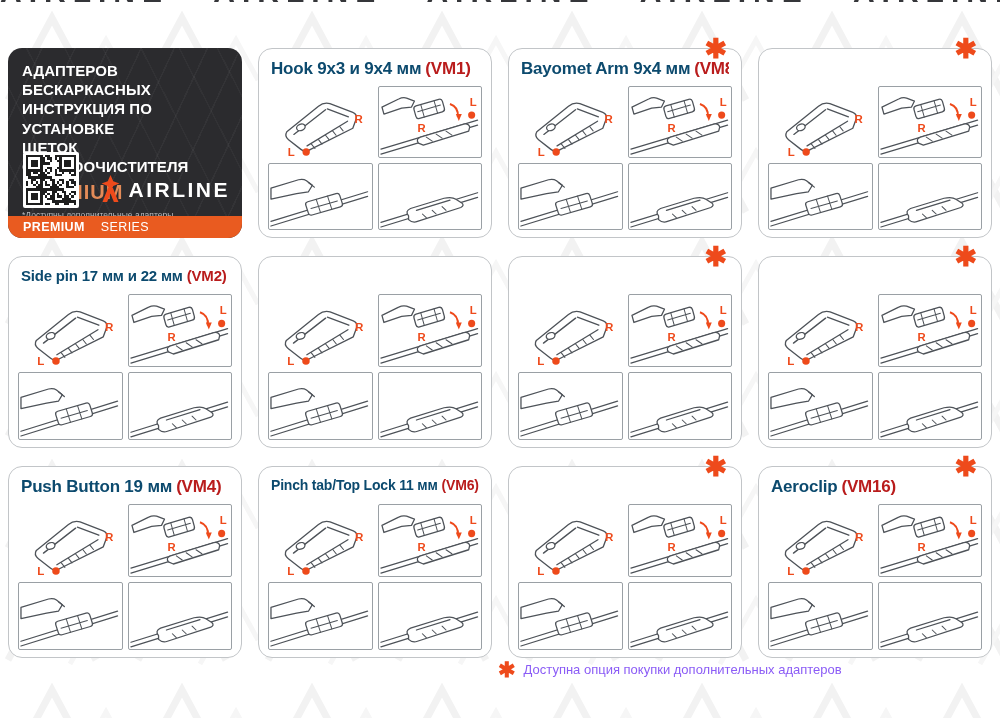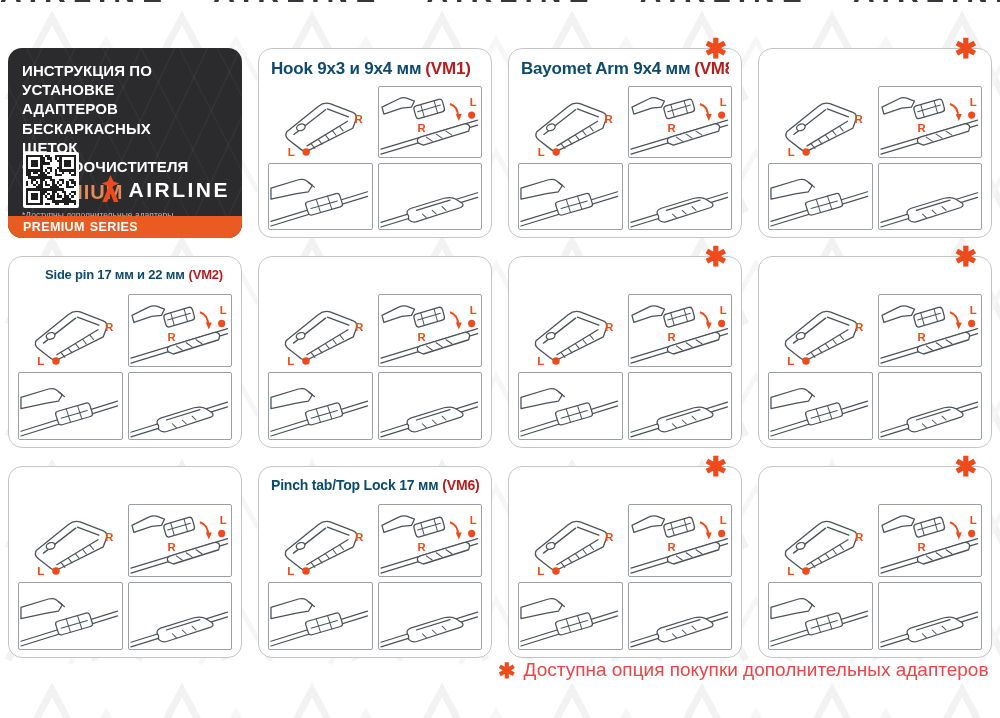--- a/index.html
+++ b/index.html
@@ -42,25 +42,25 @@
         border-radius:2px;padding:3px;box-sizing:border-box;}
   .hc-qr svg{width:100%;height:100%;display:block;}
   .hc-logo{position:absolute;right:12px;top:127px;display:flex;align-items:flex-end;gap:5px;}
   .logo-star{width:27px;height:27px;display:inline-block;}
   .logo-star svg{width:100%;height:100%;display:block;}
   .logo-text{color:#fff;font-weight:bold;font-size:21px;letter-spacing:2.5px;}
   .hc-strip{position:absolute;left:0;right:0;bottom:0;height:22px;background:#e95b20;
         color:#fff;font-size:12.5px;display:flex;align-items:center;padding-left:15px;
         letter-spacing:0.4px;}
   .hc-strip b{font-weight:bold;}
-  .hc-strip span{font-weight:bold;margin-left:5px;}
+  .hc-strip span{font-weight:normal;margin-left:16px;}
   
   .footnote{position:absolute;left:498px;top:659px;z-index:1;display:flex;align-items:center;gap:8px;}
   .fn-star{color:#ee4a1b;font-size:21px;font-weight:bold;line-height:1;}
-  .fn-text{font-size:19px;color:#ef4444;}
+  .fn-text{font-size:13px;color:#8b5cf6;}
 </style>
 </head>
 <body>
 
 <div class="page">
 
   <svg class="watermark" width="1000" height="718">
     <defs>
       <pattern id="wm" width="130" height="112" patternUnits="userSpaceOnUse">
         <path d="M8 100 L52 18 L96 100" fill="none" stroke="#f2f2f2" stroke-width="7"></path>
@@ -71,22 +71,22 @@
   </svg>
 
   <div class="top-clip">
     <span class="top-clip-text">AIRLINE  AIRLINE  AIRLINE  AIRLINE  AIRLINE  AIRLINE  AIRLINE  AIRLINE  AIRLINE  </span>
   </div>
 
   <div class="grid">
 
     <section class="card dark">
       <div class="hc-title">
+        <div>АДАПТЕРОВ БЕСКАРКАСНЫХ</div>
         <div>ИНСТРУКЦИЯ ПО УСТАНОВКЕ</div>
-        <div>АДАПТЕРОВ БЕСКАРКАСНЫХ</div>
         <div>ЩЕТОК СТЕКЛООЧИСТИТЕЛЯ</div>
       </div>
       <div class="hc-premium">PREMIUM</div>
       <div class="hc-note">
         <div>*Доступны дополнительные адаптеры.</div>
         <div>Сканируйте QR-код для подробностей</div>
       </div>
       <div class="hc-qr">
           <svg viewBox="0 0 21 21" shape-rendering="crispEdges" fill="#1e1e1e">
             <rect x="8" y="0" width="1" height="1"></rect>
@@ -459,21 +459,21 @@
       <path d="M38 50 l34 -11" fill="none"></path>
       <path d="M44 54 l4 4 M54 50 l4 4 M64 46 l4 4" fill="none" stroke-width="1.1"></path>
     </g>
   </svg>
           </div>
       </div>
     </section>
 
     <section class="card">
 
-      <h3 class="card-title" style="font-size: 13px; margin-left: 24px;"><span class="tn">Side pin 17 мм и 22 мм</span><span class="tc">(VM2)</span></h3>
+      <h3 class="card-title" style="font-size: 15px;"><span class="tn">Side pin 17 мм и 22 мм</span><span class="tc">(VM2)</span></h3>
       <div class="panels">
         <div class="panel nb">
             <svg viewBox="0 0 104 82" preserveAspectRatio="xMidYMid meet">
     <g fill="#fff" stroke="#4E5359" stroke-width="1.5" stroke-linejoin="round" stroke-linecap="round">
       <path d="M14 52 L50 23 q6 -5 13 -3 l26 10 q5 2 4 7 l-4 11 L41 72 q-6 4 -11 0 L16 61 q-5 -4 -2 -9 z"></path>
       <path d="M22 55 L58 27" fill="none"></path>
       <path d="M60 26 l24 9" fill="none"></path>
       <ellipse cx="30" cy="47" rx="5" ry="3.6" transform="rotate(-20 30 47)"></ellipse>
       <path d="M37 68 l46 -28" fill="none"></path>
       <path d="M42 66 l4 5 M50 61 l4 5 M58 56 l4 5 M66 51 l4 5 M74 46 l4 5" fill="none" stroke-width="1.2"></path>
@@ -724,20 +724,21 @@
       <path d="M38 50 l34 -11" fill="none"></path>
       <path d="M44 54 l4 4 M54 50 l4 4 M64 46 l4 4" fill="none" stroke-width="1.1"></path>
     </g>
   </svg>
           </div>
       </div>
     </section>
 
     <section class="card">
 
+      <h3 class="card-title"><span class="tn">Push Button 19 мм</span><span class="tc">(VM4)</span></h3>
       <div class="panels">
         <div class="panel nb">
             <svg viewBox="0 0 104 82" preserveAspectRatio="xMidYMid meet">
     <g fill="#fff" stroke="#4E5359" stroke-width="1.5" stroke-linejoin="round" stroke-linecap="round">
       <path d="M14 52 L50 23 q6 -5 13 -3 l26 10 q5 2 4 7 l-4 11 L41 72 q-6 4 -11 0 L16 61 q-5 -4 -2 -9 z"></path>
       <path d="M22 55 L58 27" fill="none"></path>
       <path d="M60 26 l24 9" fill="none"></path>
       <ellipse cx="30" cy="47" rx="5" ry="3.6" transform="rotate(-20 30 47)"></ellipse>
       <path d="M37 68 l46 -28" fill="none"></path>
       <path d="M42 66 l4 5 M50 61 l4 5 M58 56 l4 5 M66 51 l4 5 M74 46 l4 5" fill="none" stroke-width="1.2"></path>
@@ -790,21 +791,21 @@
       <path d="M38 50 l34 -11" fill="none"></path>
       <path d="M44 54 l4 4 M54 50 l4 4 M64 46 l4 4" fill="none" stroke-width="1.1"></path>
     </g>
   </svg>
           </div>
       </div>
     </section>
 
     <section class="card">
 
-      <h3 class="card-title" style="font-size: 14px;"><span class="tn">Pinch tab/Top Lock 17 мм</span><span class="tc">(VM6)</span></h3>
+      <h3 class="card-title" style="font-size: 14px;"><span class="tn">Pinch tab/Top Lock 11 мм</span><span class="tc">(VM6)</span></h3>
       <div class="panels">
         <div class="panel nb">
             <svg viewBox="0 0 104 82" preserveAspectRatio="xMidYMid meet">
     <g fill="#fff" stroke="#4E5359" stroke-width="1.5" stroke-linejoin="round" stroke-linecap="round">
       <path d="M14 52 L50 23 q6 -5 13 -3 l26 10 q5 2 4 7 l-4 11 L41 72 q-6 4 -11 0 L16 61 q-5 -4 -2 -9 z"></path>
       <path d="M22 55 L58 27" fill="none"></path>
       <path d="M60 26 l24 9" fill="none"></path>
       <ellipse cx="30" cy="47" rx="5" ry="3.6" transform="rotate(-20 30 47)"></ellipse>
       <path d="M37 68 l46 -28" fill="none"></path>
       <path d="M42 66 l4 5 M50 61 l4 5 M58 56 l4 5 M66 51 l4 5 M74 46 l4 5" fill="none" stroke-width="1.2"></path>
@@ -923,20 +924,21 @@
       <path d="M38 50 l34 -11" fill="none"></path>
       <path d="M44 54 l4 4 M54 50 l4 4 M64 46 l4 4" fill="none" stroke-width="1.1"></path>
     </g>
   </svg>
           </div>
       </div>
     </section>
 
     <section class="card">
       <span class="card-star">✱</span>
+      <h3 class="card-title"><span class="tn">Aeroclip</span><span class="tc">(VM16)</span></h3>
       <div class="panels">
         <div class="panel nb">
             <svg viewBox="0 0 104 82" preserveAspectRatio="xMidYMid meet">
     <g fill="#fff" stroke="#4E5359" stroke-width="1.5" stroke-linejoin="round" stroke-linecap="round">
       <path d="M14 52 L50 23 q6 -5 13 -3 l26 10 q5 2 4 7 l-4 11 L41 72 q-6 4 -11 0 L16 61 q-5 -4 -2 -9 z"></path>
       <path d="M22 55 L58 27" fill="none"></path>
       <path d="M60 26 l24 9" fill="none"></path>
       <ellipse cx="30" cy="47" rx="5" ry="3.6" transform="rotate(-20 30 47)"></ellipse>
       <path d="M37 68 l46 -28" fill="none"></path>
       <path d="M42 66 l4 5 M50 61 l4 5 M58 56 l4 5 M66 51 l4 5 M74 46 l4 5" fill="none" stroke-width="1.2"></path>

